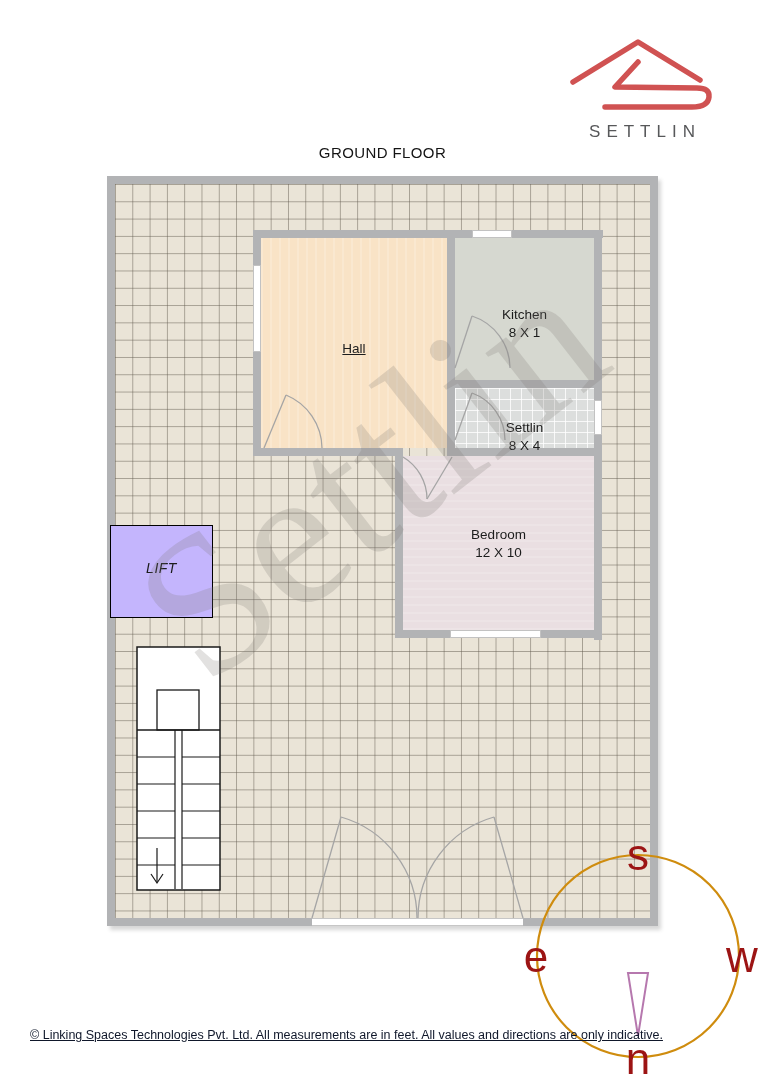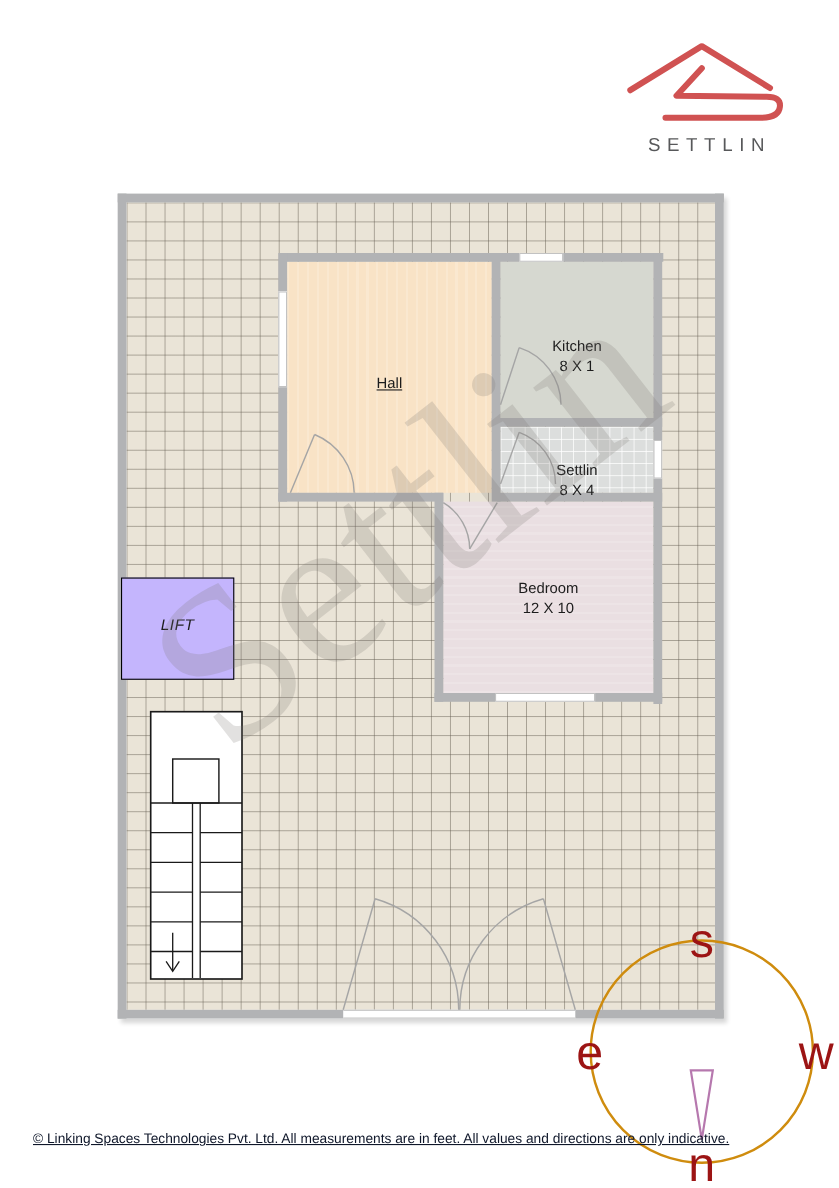--- a/index.html
+++ b/index.html
@@ -60,20 +60,21 @@
   <div class="logo">
     <svg width="160" height="90" viewBox="0 0 160 90">
       <g fill="none" stroke="#d05252" stroke-width="5.5" stroke-linecap="round" stroke-linejoin="round">
         <path d="M8,52 L73,12 L135,50"></path>
         <path d="M73,32 L50,57 L132,58 Q145,58 144,67 Q143,77 127,77 L40,77"></path>
       </g>
     </svg>
     <div class="logo-text">SETTLIN</div>
   </div>
 
+  <div class="floor-title">GROUND FLOOR</div>
 
   <div class="plan">
     <div class="grid"></div>
 
     <div class="wall" style="left:0;top:0;width:551px;height:8px;"></div>
     <div class="wall" style="left:0;top:742px;width:551px;height:8px;"></div>
     <div class="wall" style="left:0;top:0;width:8px;height:750px;"></div>
     <div class="wall" style="left:543px;top:0;width:8px;height:750px;"></div>
     <div class="opening" style="left:205px;top:742px;width:211px;height:8px;"></div>
 

